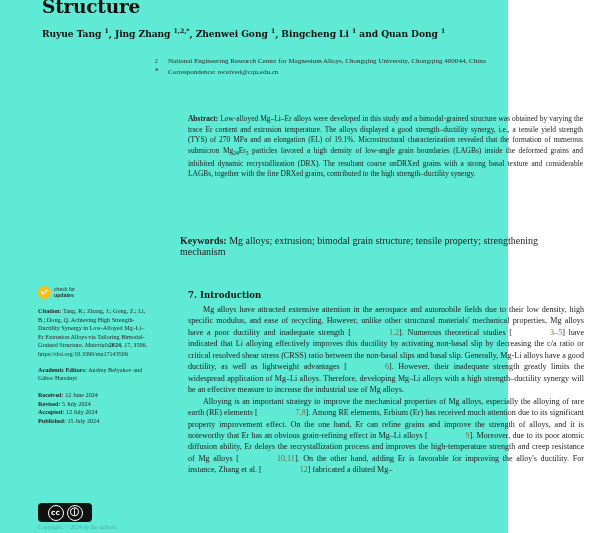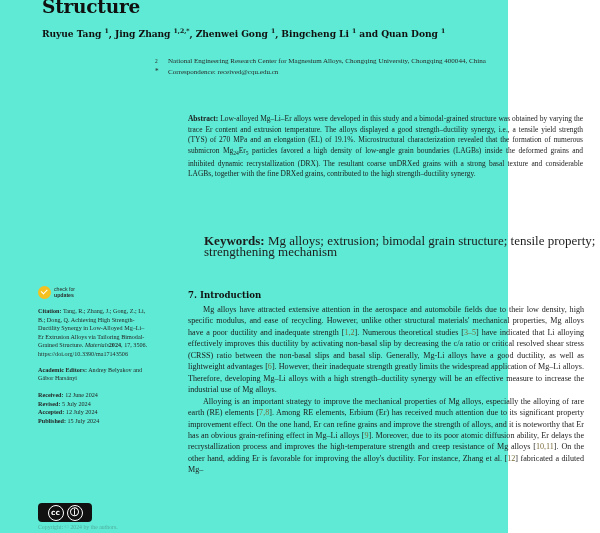--- a/index.html
+++ b/index.html
@@ -89,24 +89,24 @@
     line-height: 10.55px;
     text-align: justify;
     color: #1c1c1c;
   }
   .abstract b { font-weight: bold; }
   .sub { font-size: 5.6px; vertical-align: sub; }
 
   
   .keywords {
     position: absolute;
-    left: 204px;
+    left: 180px;
     top: 236px;
     width: 395px;
-    font-size: 13px;
+    font-size: 10px;
     line-height: 10.5px;
     color: #1c1c1c;
   }
   .keywords b { font-weight: bold; }
 
   
   .sec-head {
     position: absolute;
     left: 188px;
     top: 290px;
@@ -125,21 +125,21 @@
     width: 396px;
     font-size: 8.1px;
     line-height: 11.45px;
     text-align: justify;
     color: #1c1c1c;
   }
   .body-text p {
     margin: 0;
     text-indent: 15px;
   }
-  .ref { color: #7a6a3a; }
+  .ref { color: #7a6a3a; padding-left: 38px; }
 
   
   .sidebar {
     position: absolute;
     left: 38px;
     top: 286px;
     width: 112px;
     font-size: 6.15px;
     line-height: 8.55px;
     color: #262626;

